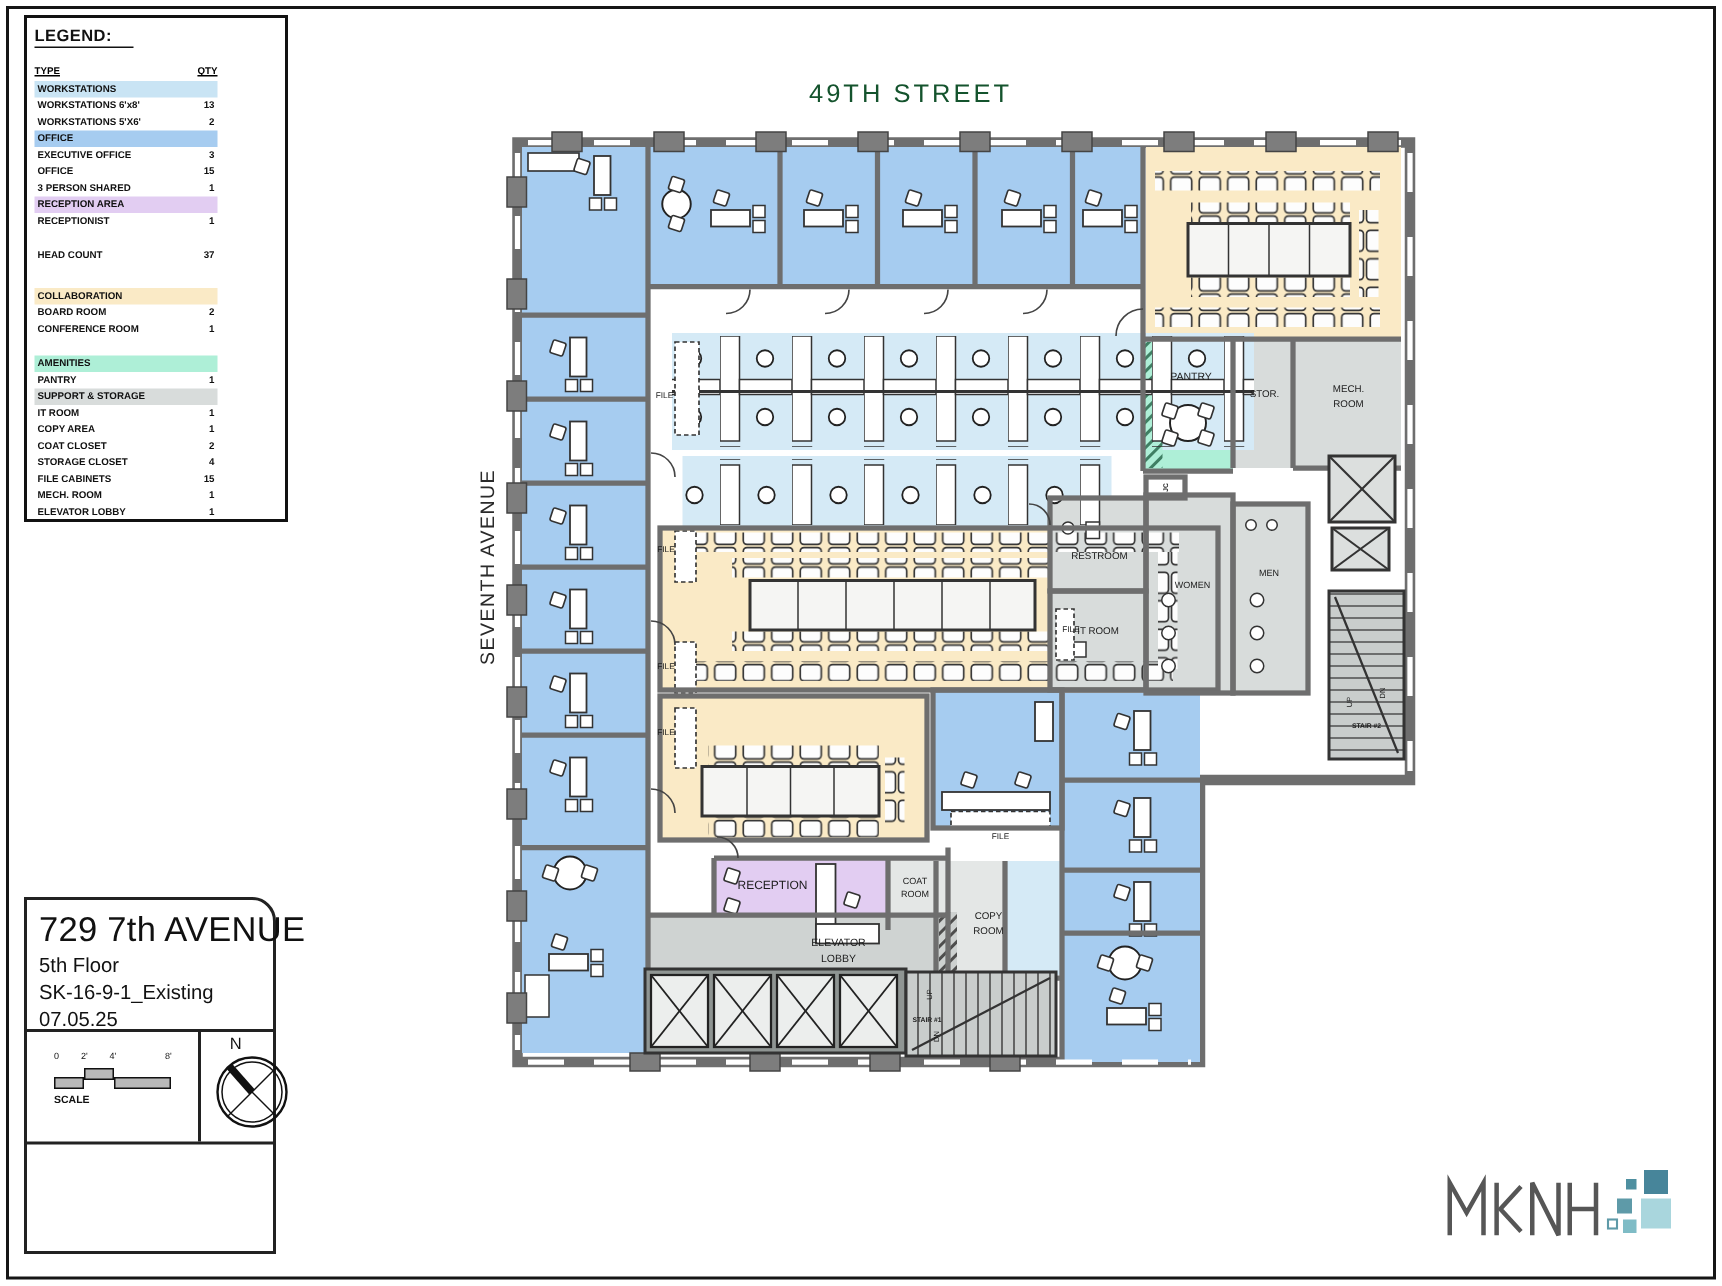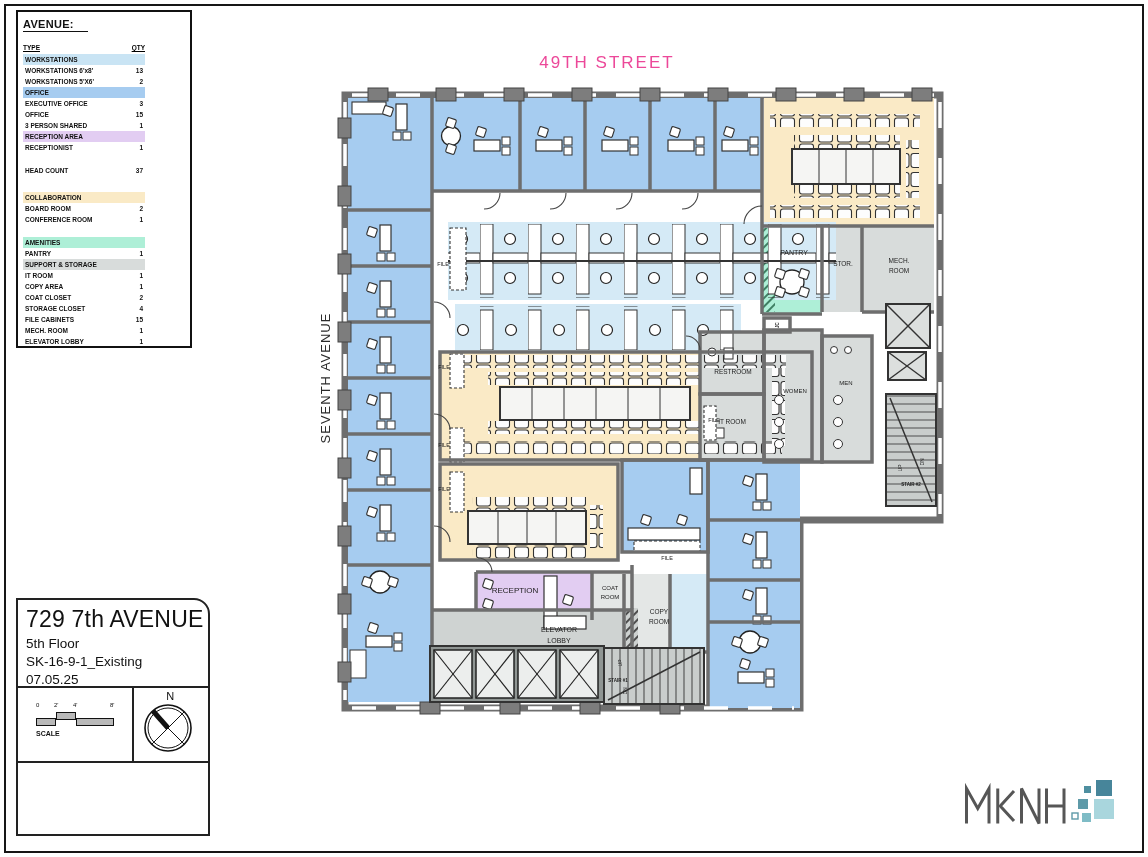--- a/index.html
+++ b/index.html
@@ -17,37 +17,37 @@
   .band-workstation{background:#c9e4f4;}
   .band-office{background:var(--c-office,#a6ccf0);}
   .band-reception{background:var(--c-reception,#e2cdf2);}
   .band-collaboration{background:var(--c-collaboration,#faeac6);}
   .band-amenities{background:var(--c-amenities,#aeefd7);}
   .band-support{background:var(--c-support,#d8dcdb);}
   .gap-sm{margin-top:12px;}
   .gap-md{margin-top:16px;}
 
   
-  .tblock{position:absolute;left:16px;top:598px;width:194px;height:238px;border:2px solid #222;border-top-right-radius:16px;background:#fff;box-sizing:border-box;}
+  .tblock{position:absolute;left:16px;top:598px;width:168px;height:238px;border:2px solid #222;border-top-right-radius:16px;background:#fff;box-sizing:border-box;}
   .tb-addr{padding:6px 6px 2px 8px;border-bottom:2px solid #222;height:88px;box-sizing:border-box;}
   .tb-line1{font-size:23px;color:#111;letter-spacing:.2px;white-space:nowrap;}
   .tb-line{font-size:13.5px;color:#111;margin-top:3px;}
   .tb-mid{display:flex;height:73px;border-bottom:2px solid #222;}
   .tb-scale{width:114px;border-right:2px solid #222;position:relative;}
   .tb-compass{flex:1;position:relative;}
   .scale-nums{position:absolute;left:18px;top:14px;width:78px;font-size:6px;color:#111;}
   .scale-nums span{position:absolute;top:0;}
   .scale-bar{position:absolute;left:18px;top:24px;width:78px;height:14px;}
   .sb-seg{position:absolute;border:1px solid #111;background:#b9b9b9;box-sizing:border-box;}
   .scale-label{position:absolute;left:18px;top:42px;font-size:7px;font-weight:700;color:#111;}
   .north-n{position:absolute;left:50%;top:2px;transform:translateX(-60%);font-size:11px;color:#111;}
   .tb-logo-wrap{position:relative;height:70px;}
 
   
-  .street-top{position:absolute;left:607px;top:63px;transform:translate(-50%,-50%);font-size:17px;letter-spacing:2px;color:#ec4899;}
+  .street-top{position:absolute;left:607px;top:63px;transform:translate(-50%,-50%);font-size:17px;letter-spacing:2px;color:#14532d;}
   .street-left{position:absolute;left:325px;top:378px;transform:translate(-50%,-50%) rotate(-90deg);font-size:13px;letter-spacing:1px;color:#2a2a2a;white-space:nowrap;}
 
   
   .pl{position:absolute;transform:translate(-50%,-50%);font-size:7px;color:#1c1c1c;white-space:nowrap;}
   .s8{font-size:8px;}.s65{font-size:6.5px;}.s6{font-size:6px;}.s55{font-size:5.5px;}.s5{font-size:5px;}.s45{font-size:4.5px;font-weight:700;}
   .rot{transform:translate(-50%,-50%) rotate(-90deg);}
   svg{position:absolute;left:0;top:0;}
 
   
   .mknh{position:absolute;left:958px;top:772px;width:176px;height:62px;}
@@ -361,21 +361,21 @@
   <div class="pl s5 rot" style="left:922px;top:462px;">DN</div>
   <div class="pl s45 rot" style="left:777px;top:325px;">JC</div>
   <div class="pl s55" style="left:443px;top:264px;">FILE</div>
   <div class="pl s55" style="left:444px;top:367px;">FILE</div>
   <div class="pl s55" style="left:444px;top:445px;">FILE</div>
   <div class="pl s55" style="left:444px;top:489px;">FILE</div>
   <div class="pl s55" style="left:714px;top:420px;">FILE</div>
   <div class="pl s55" style="left:667px;top:558px;">FILE</div>
 
   <div class="legend">
-    <div class="legend-title">AVENUE:</div><br>
+    <div class="legend-title">LEGEND:</div><br>
     <div class="lg-head">
       <span>TYPE</span>
       <span>QTY</span>
     </div>
     <div class="lg-row band band-workstation">
         <span>WORKSTATIONS</span>
         <span class="q"></span>
       </div>
     <div class="lg-row">
         <span>WORKSTATIONS 6'x8'</span>

